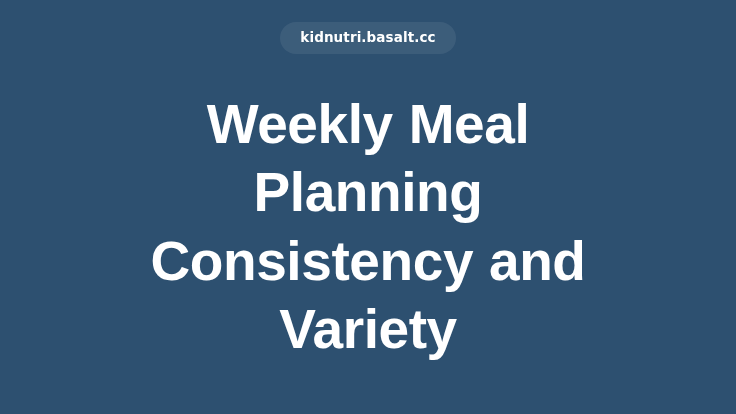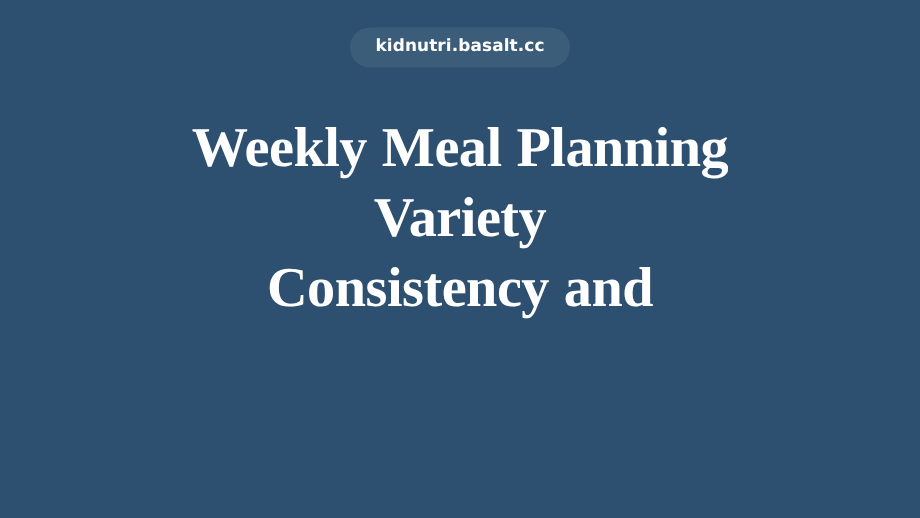--- a/index.html
+++ b/index.html
@@ -60,22 +60,22 @@
     display: flex;
     justify-content: center;
     margin-top: 36px;
   }
 
   .headline {
     margin: 0;
     width: 500px;
     text-align: center;
     color: #ffffff;
-    font-family: Liberation Serif, serif;
-    font-size: 45px;
+    font-family: Liberation Sans, sans-serif;
+    font-size: 55px;
     font-weight: 700;
     line-height: 1.245;
     letter-spacing: -0.4px;
     word-spacing: 1px;
   }
 
   .headline .hl-line {
     display: block;
   }
 </style>
@@ -84,18 +84,18 @@
 
 <div class="slide">
 
   <div class="badge-row">
     <span class="domain-badge">kidnutri.basalt.cc</span>
   </div>
 
   <div class="headline-wrap">
     <h1 class="headline">
       <span class="hl-line">Weekly Meal Planning</span>
+      <span class="hl-line">Consistency and</span>
       <span class="hl-line">Variety</span>
-      <span class="hl-line">Consistency and</span>
     </h1>
   </div>
 
 </div>
 
 </body></html>

